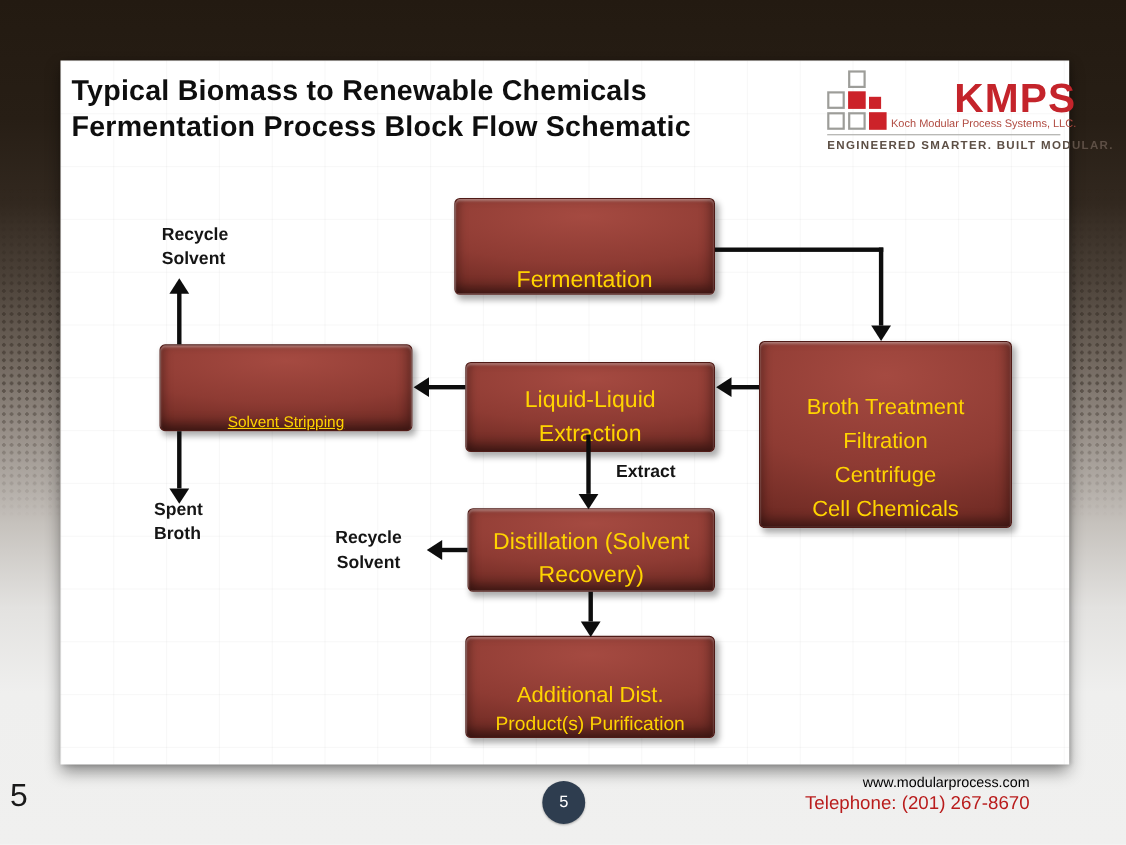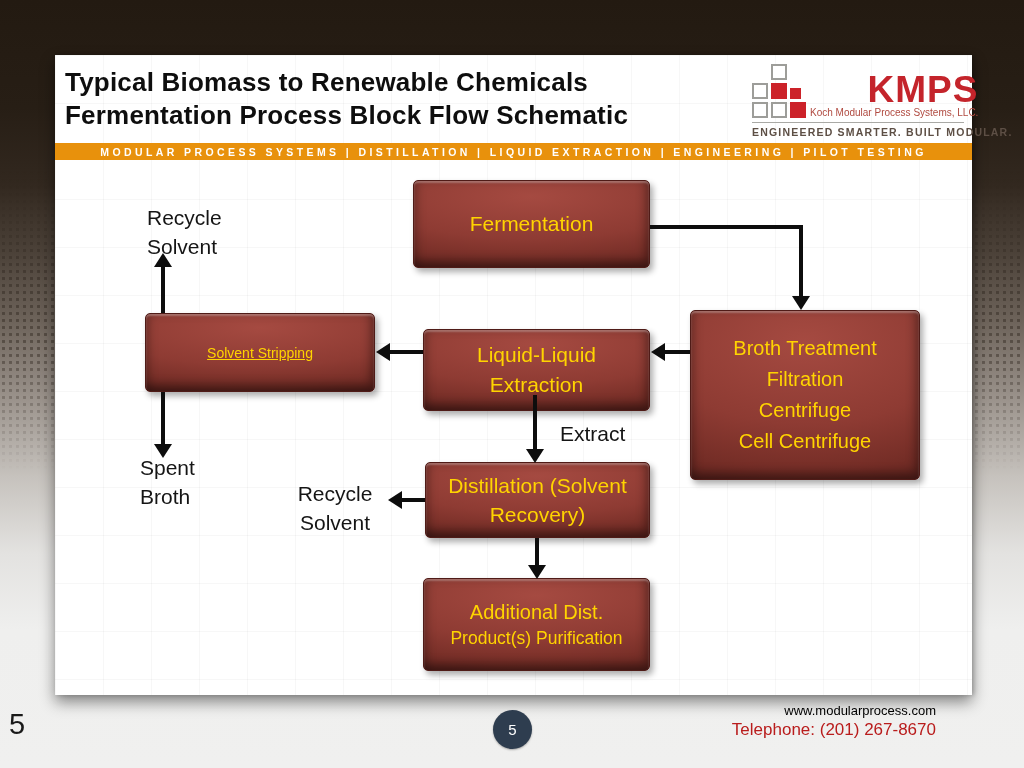--- a/index.html
+++ b/index.html
@@ -63,21 +63,21 @@
 
   
   .block {
     position:absolute; border-radius:5px;
     background:radial-gradient(130% 95% at 50% 18%, #a54a41 0%, #8e3b33 52%, #742d26 82%, #5c211c 100%);
     box-shadow:inset 0 2px 2px rgba(255,255,255,0.28),
                inset -4px -7px 10px rgba(0,0,0,0.32),
                inset 4px 0 8px rgba(0,0,0,0.22),
                3px 4px 6px rgba(0,0,0,0.33);
     border:1px solid #4f1b17;
-    display:flex; flex-direction:column; align-items:center; justify-content:center;
+    display:flex; flex-direction:column; align-items:center; justify-content:flex-end;
     color:#ffd400; text-align:center;
   }
   .block span { display:block; }
   .b-ferm   { left:358px; top:125px; width:237px; height:88px; font-size:21px; }
   .b-strip  { left:90px;  top:258px; width:230px; height:79px; font-size:14px;text-decoration:underline; }
   .b-lle    { left:368px; top:258px; width:227px; height:82px; font-size:21px; line-height:1.45;margin-top:16px; }
   .b-broth  { left:635px; top:255px; width:230px; height:170px; font-size:20px; line-height:1.55; }
   .b-broth .italic { }
   .b-dist   { left:370px; top:407px; width:225px; height:76px; font-size:21px; line-height:1.4; }
   .b-add    { left:368px; top:523px; width:227px; height:93px; font-size:20px; line-height:1.4; }
@@ -85,21 +85,21 @@
 
   
   .aline { position:absolute; background:#0d0d0d; }
   .ah { position:absolute; width:0; height:0; }
   .ah.down  { border-left:9px solid transparent; border-right:9px solid transparent; border-top:14px solid #0d0d0d; }
   .ah.up    { border-left:9px solid transparent; border-right:9px solid transparent; border-bottom:14px solid #0d0d0d; }
   .ah.left  { border-top:9px solid transparent; border-bottom:9px solid transparent; border-right:14px solid #0d0d0d; }
 
   
   .dlabel {
-    position:absolute; font-size:21px; font-weight:normal; color:#151515; line-height:1.4;
+    position:absolute; font-size:16px; font-weight:bold; color:#151515; line-height:1.4;
   }
   .dlabel.center { text-align:center; }
 
   
   .page-num-left { position:absolute; left:9px; top:708px; font-size:29px; color:#191919; z-index:2; }
   .page-badge {
     position:absolute; left:493px; top:710px; width:39px; height:39px; border-radius:50%;
     background:#2e3d4f; color:#fff; font-size:15px;
     display:flex; align-items:center; justify-content:center; z-index:2;
     box-shadow:0 1px 2px rgba(0,0,0,0.3);
@@ -135,40 +135,39 @@
       </div>
       <div class="logo-text">
         <div class="logo-kmps">KMPS</div>
         <div class="logo-sub">Koch Modular Process Systems, LLC.</div>
       </div>
     </div>
     <div class="logo-rule"></div>
     <div class="logo-tag">ENGINEERED SMARTER. BUILT MODULAR.</div>
   </div>
 
-  <div class="banner">MODULAR PROCESS SYSTEMS | DISTILLATION | LIQUID EXTRACTION | ENGINEERING | PILOT TESTING</div>
 
   <div class="block b-ferm">
     <span>Fermentation</span>
   </div>
 
   <div class="block b-strip">
     <span>Solvent Stripping</span>
   </div>
 
   <div class="block b-lle">
     <span>Liquid-Liquid</span>
     <span>Extraction</span>
   </div>
 
   <div class="block b-broth">
     <span class="italic">Broth Treatment</span>
     <span>Filtration</span>
     <span>Centrifuge</span>
-    <span>Cell Centrifuge</span>
+    <span>Cell Chemicals</span>
   </div>
 
   <div class="block b-dist">
     <span>Distillation (Solvent</span>
     <span>Recovery)</span>
   </div>
 
   <div class="block b-add">
     <span>Additional Dist.</span>
     <span class="line2">Product(s) Purification</span>

